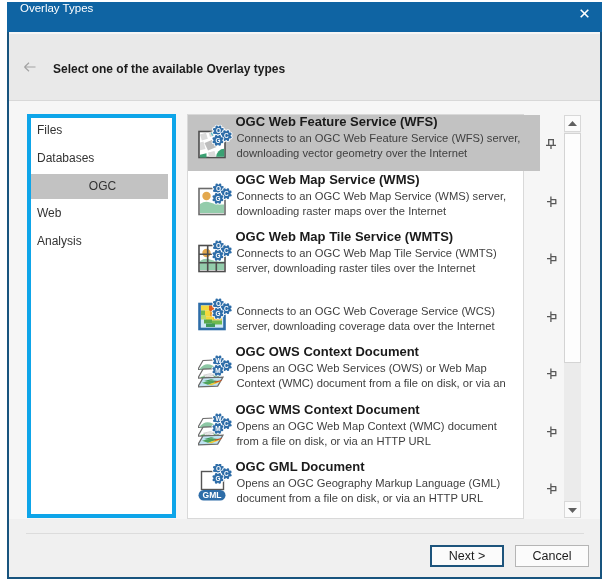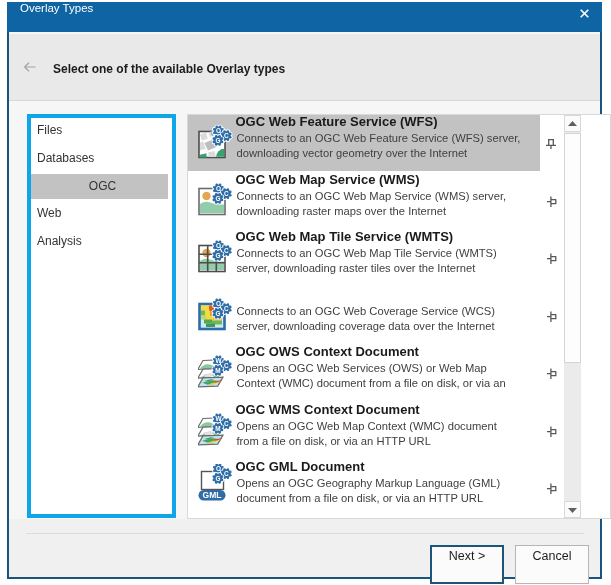--- a/index.html
+++ b/index.html
@@ -5,27 +5,27 @@
   html,body{margin:0;padding:0;}
   body{width:611px;height:585px;background:#ffffff;font-family:"Liberation Sans",sans-serif;position:relative;overflow:hidden;}
   .abs{position:absolute;}
   .dlg{left:7px;top:2px;width:591px;height:573px;border:2px solid #18547e;background:#f6f6f6;}
   .tbar{left:7px;top:2px;width:595px;height:30px;background:#0f64a3;}
   .ttxt{left:20px;top:2px;color:#ffffff;font-size:11.5px;}
   .hdr{left:9px;top:33.5px;width:591px;height:67.5px;background:#e9e9e9;border-bottom:1px solid #d8d8d8;box-sizing:border-box;}
   .htxt{left:53px;top:62px;font-size:12px;font-weight:bold;color:#1c1c1c;}
   .footline{left:26px;top:533px;width:558px;height:1px;background:#dcdcdc;}
   .footer{left:9px;top:519px;width:591px;height:58px;background:#f0f0f0;}
-  .btn{top:545px;height:39px;box-sizing:border-box;background:#fbfbfb;font-size:12.5px;color:#1c1c1c;text-align:center;line-height:19px;}
+  .btn{top:545px;height:22px;box-sizing:border-box;background:#fbfbfb;font-size:12.5px;color:#1c1c1c;text-align:center;line-height:19px;}
   .next{left:430px;width:74px;border:2px solid #1d547c;}
   .cancel{left:515px;width:74px;border:1px solid #b5b5b5;line-height:21px;}
   .sidebar{left:27px;top:114px;width:149px;height:404px;background:#ffffff;border:4px solid #0ea5e9;box-sizing:border-box;}
   .sitem{height:25px;margin:0 4px 2.8px 0;line-height:25px;padding-left:6px;font-size:12px;color:#333333;}
   .sitem.sel{background:#c2c2c2;text-align:center;}
-  .list{left:187px;top:114px;width:424px;height:405px;background:#ffffff;border:1px solid #d9d9d9;box-sizing:border-box;}
+  .list{left:187px;top:114px;width:337px;height:405px;background:#ffffff;border:1px solid #d9d9d9;box-sizing:border-box;}
   .row{position:absolute;left:0px;width:352px;height:55.5px;}
   .row.sel{background:#c2c2c2;}
   .rtitle{position:absolute;left:47.5px;top:-1px;font-size:13px;font-weight:bold;color:#1a1a1a;white-space:nowrap;}
   .rdesc{position:absolute;left:48.5px;top:16px;font-size:11.2px;color:#404040;line-height:15px;white-space:nowrap;}
   .ricon{position:absolute;left:10px;top:9px;}
   .rpin{position:absolute;left:356px;top:21px;width:14px;height:14px;}
   .sb{left:564px;top:115px;width:17px;height:403px;background:#ebebeb;}
   .sbbtn{position:absolute;left:0;width:17px;height:17px;background:#fbfbfb;border:1px solid #d8d8d8;box-sizing:border-box;}
   .sbthumb{position:absolute;left:0px;top:18px;width:17px;height:230px;background:#fdfdfd;border:1px solid #d4d4d4;box-sizing:border-box;}
 </style>

